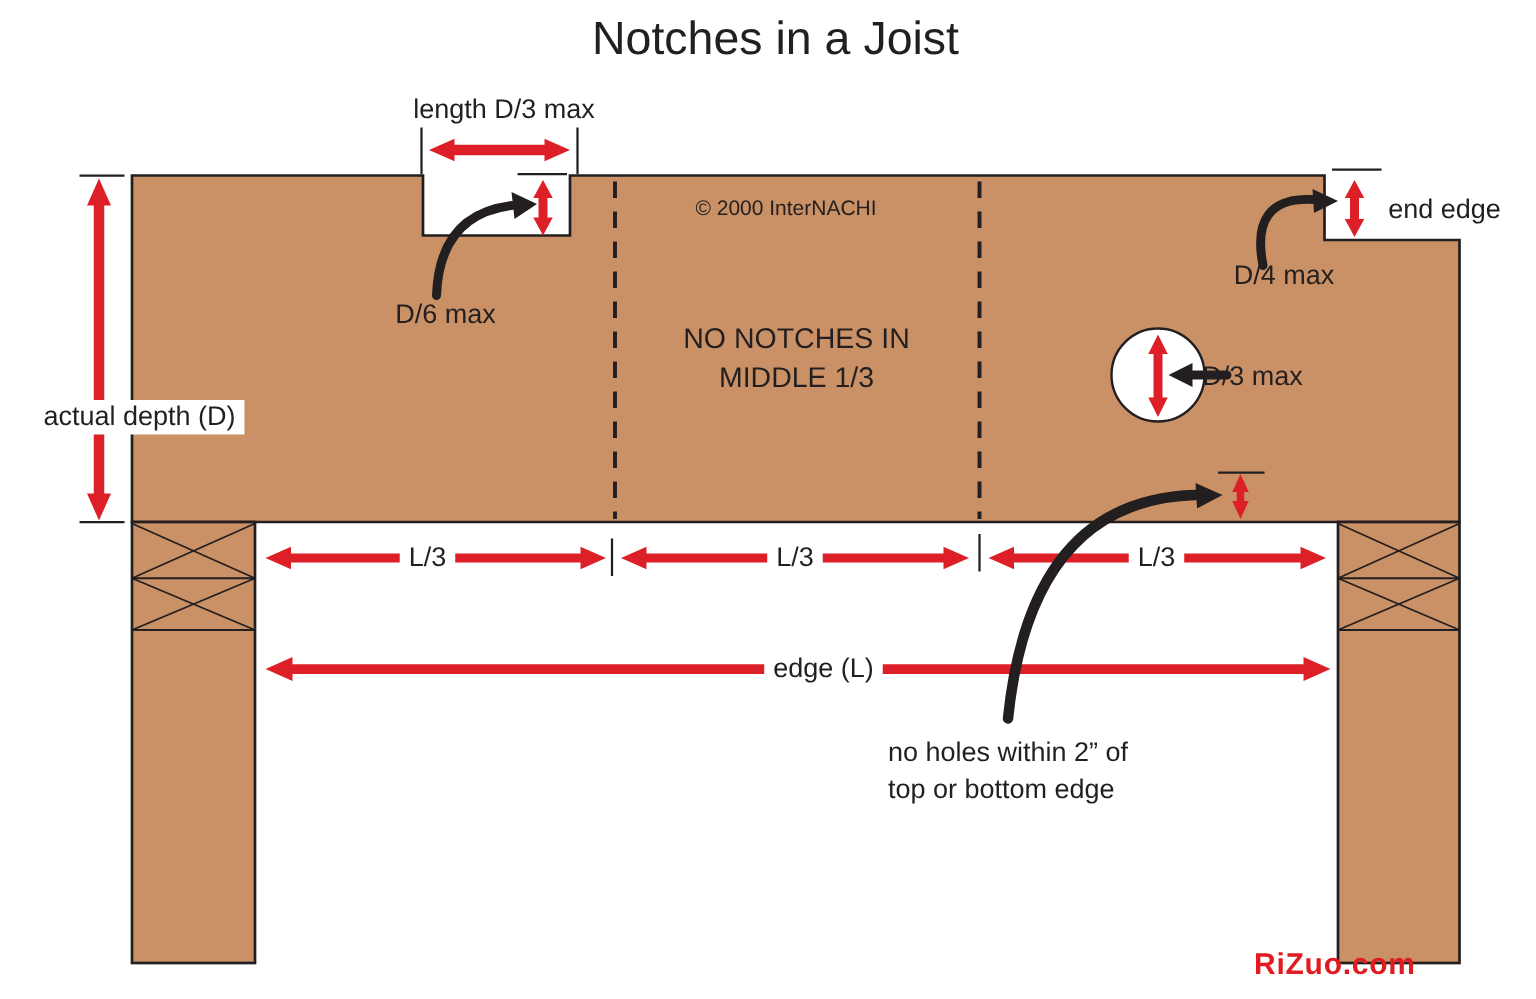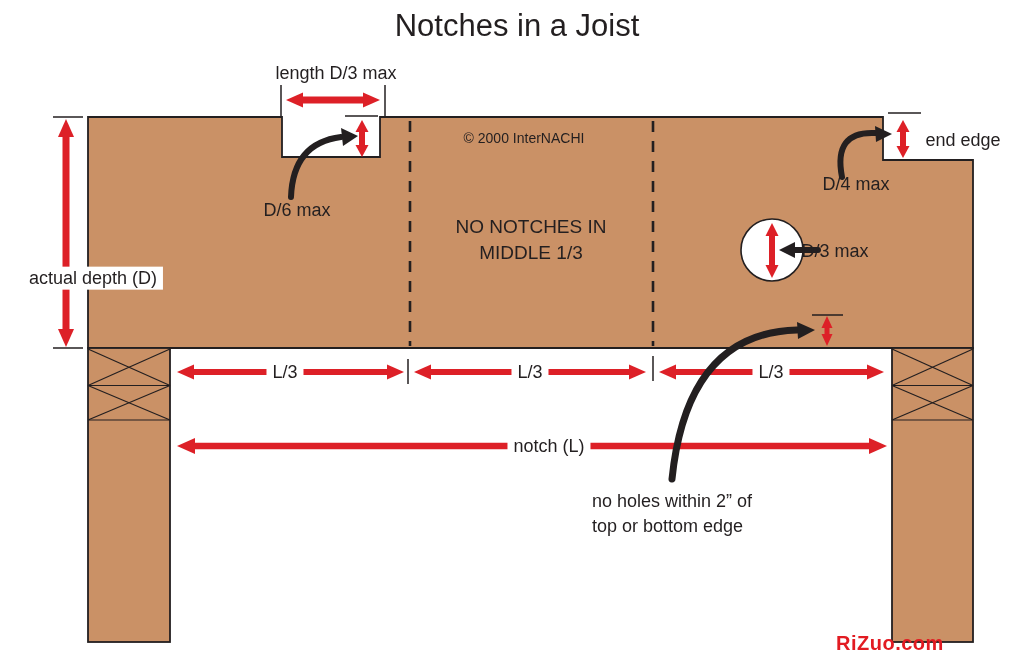--- a/index.html
+++ b/index.html
@@ -178,18 +178,18 @@
   <div class="lbl" style="left:297px; top:210px;">D/6 max</div>
   <div class="lbl bg" style="left:93px; top:238px;margin-top:40px;">actual depth (D)</div>
   <div class="no-notches">NO NOTCHES IN
 MIDDLE 1/3</div>
   <div class="lbl" style="left:963px; top:140px;">end edge</div>
   <div class="lbl" style="left:856px; top:184px;">D/4 max</div>
   <div class="lbl" style="left:835px; top:251px;text-align:right;">D/3 max</div>
   <div class="lbl bg" style="left:285px; top:372px;">L/3</div>
   <div class="lbl bg" style="left:530px; top:372px;">L/3</div>
   <div class="lbl bg" style="left:771px; top:372px;">L/3</div>
-  <div class="lbl bg" style="left:549px; top:446px;">notch (L)</div>
+  <div class="lbl bg" style="left:549px; top:446px;">edge (L)</div>
   <div class="no-holes">no holes within 2” of
 top or bottom edge</div>
 
   <div class="watermark">RiZuo.com</div>
 </div>
 
 </body></html>

